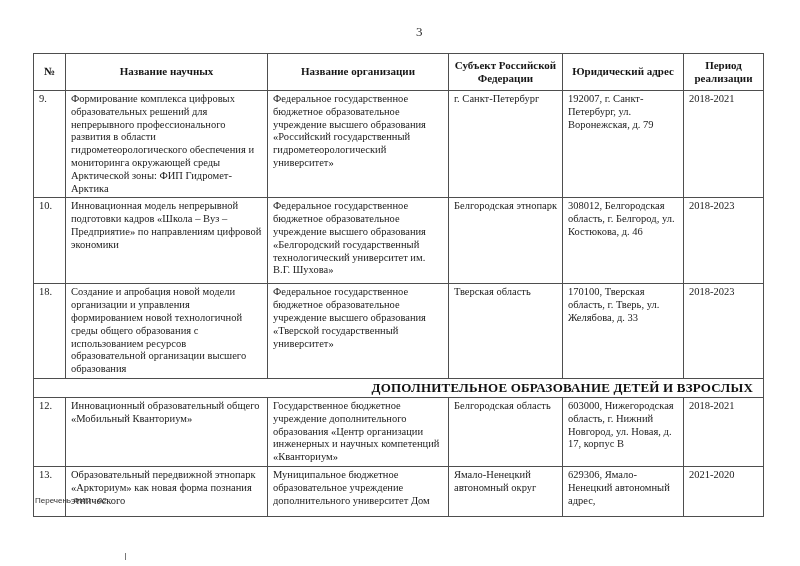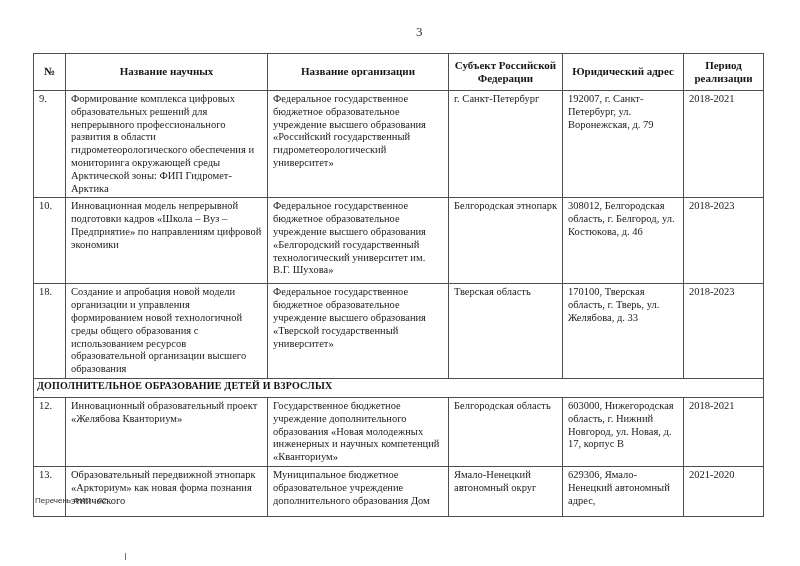--- a/index.html
+++ b/index.html
@@ -44,24 +44,25 @@
     font-size: 11px;
     font-weight: bold;
     text-align: center;
     vertical-align: middle;
     padding: 2px 3px;
     color: #161616;
   }
   .cell-num { padding-left: 6px; }
   .section-row td {
     font-weight: bold;
-    font-size: 10px;
-    padding: 1px 2px 1px 3px;
+    font-size: 13px;
+    padding: 1px 10px 1px 3px;
     letter-spacing: 0.2px;
     color: #111;
+    text-align: right;
   }
   .footer-code {
     position: absolute;
     top: 496px;
     left: 35px;
     font-size: 8px;
     color: #333;
     font-family: Liberation Sans, sans-serif;
   }
   .scan-tick {
@@ -125,31 +126,31 @@
         <td>170100, Тверская область, г. Тверь, ул. Желябова, д. 33</td>
         <td>2018-2023</td>
       </tr>
 
       <tr class="section-row" style="height:19px">
         <td colspan="6">ДОПОЛНИТЕЛЬНОЕ ОБРАЗОВАНИЕ ДЕТЕЙ И ВЗРОСЛЫХ</td>
       </tr>
 
       <tr style="height:68px">
         <td class="cell-num">12.</td>
-        <td>Инновационный образовательный проект «Желябова Кванториум»</td>
-        <td>Государственное бюджетное учреждение дополнительного образования «Новая молодежных инженерных и научных компетенций «Кванториум»</td>
+        <td>Инновационный образовательный общего «Мобильный Кванториум»</td>
+        <td>Государственное бюджетное учреждение дополнительного образования «Центр организации инженерных и научных компетенций «Кванториум»</td>
         <td>Белгородская область</td>
         <td>603000, Нижегородская область, г. Нижний Новгород, ул. Новая, д. 17, корпус В</td>
         <td>2018-2021</td>
       </tr>
 
       <tr style="height:50px">
         <td class="cell-num">13.</td>
         <td>Образовательный передвижной этнопарк «Аркториум» как новая форма познания этнического</td>
-        <td>Муниципальное бюджетное образовательное учреждение дополнительного образования Дом</td>
+        <td>Муниципальное бюджетное образовательное учреждение дополнительного университет Дом</td>
         <td>Ямало-Ненецкий автономный округ</td>
         <td>629306, Ямало-Ненецкий автономный адрес,</td>
         <td>2021-2020</td>
       </tr>
     </tbody>
   </table>
 
   <div class="footer-code">Перечень ФИП - 02</div>
 
   <div class="scan-tick"></div>

